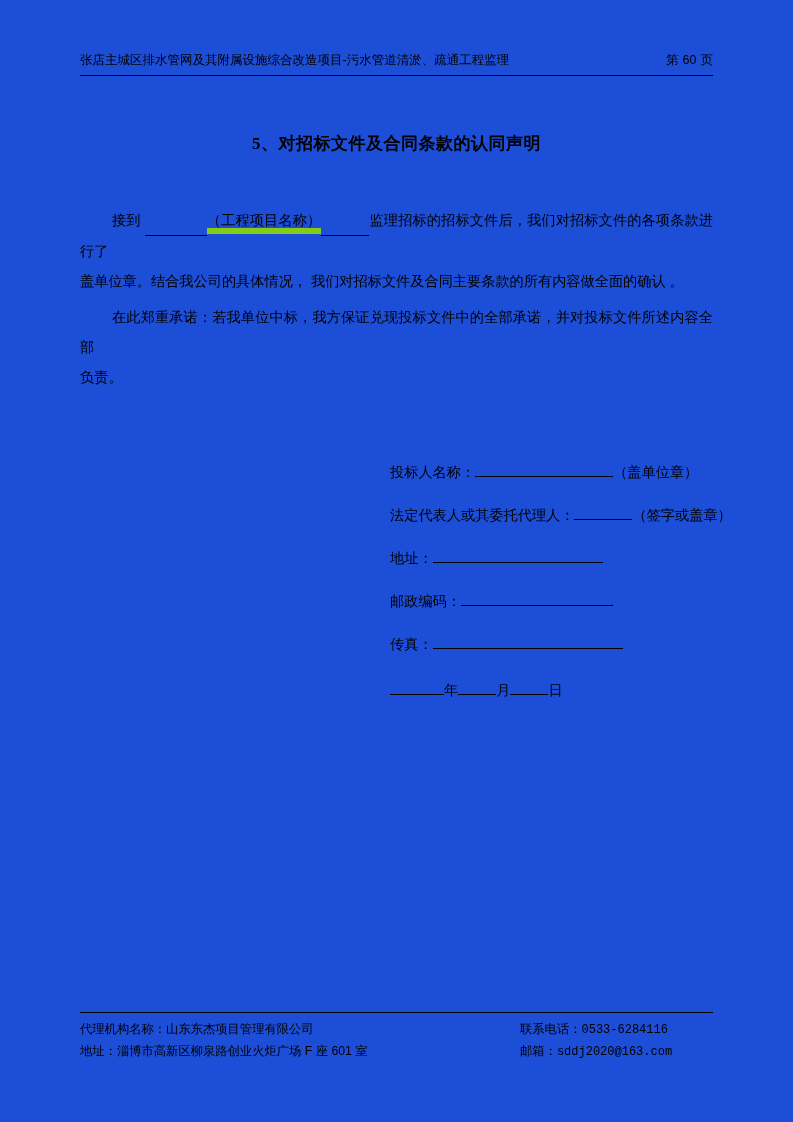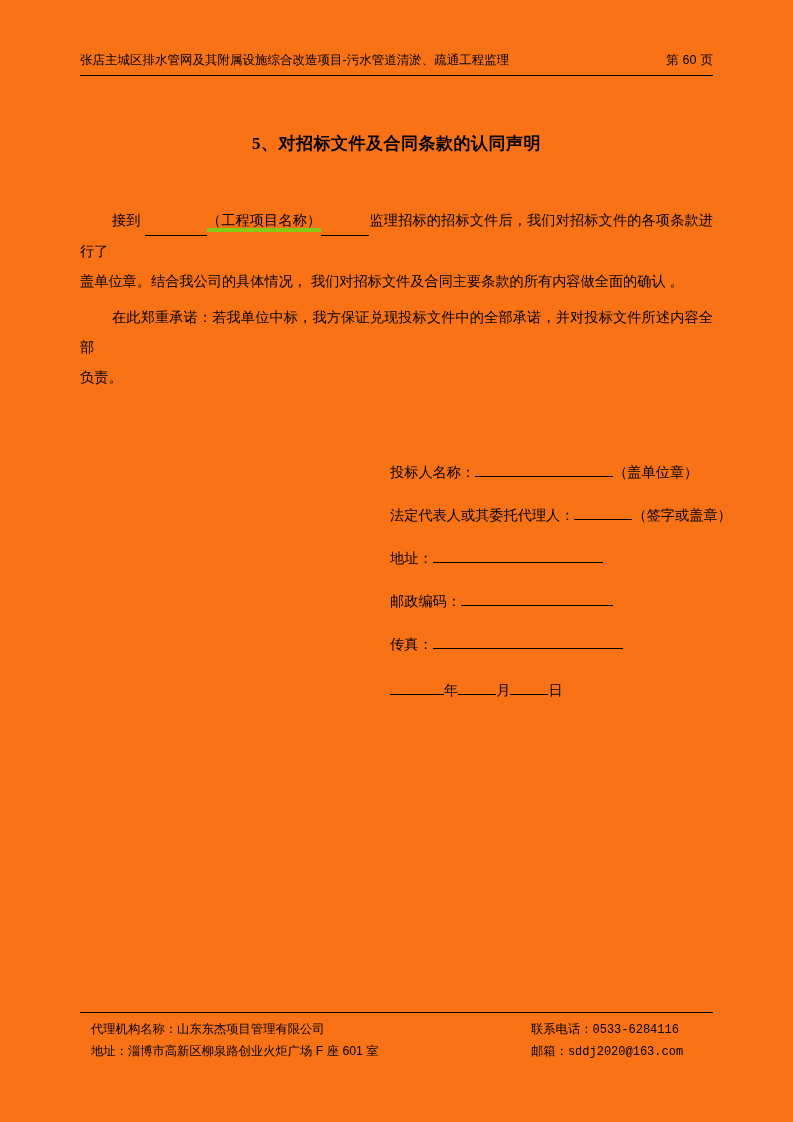--- a/index.html
+++ b/index.html
@@ -4,21 +4,21 @@
 <style>
   html, body {
     margin: 0;
     padding: 0;
     background: #8c8c8c;
   }
   .page {
     position: relative;
     width: 793px;
     height: 1122px;
-    background: #f97316;
+    background: #1d4ed8;
     margin: 0 auto;
     font-family: "Liberation Serif", "DejaVu Serif", serif;
     color: #000000;
     overflow: hidden;
   }
   .sheet {
     position: absolute;
     left: 0; top: 0;
     width: 793px;
     height: 1122px;
@@ -145,21 +145,20 @@
     border-top: 1.2px solid #000;
   }
   .footer {
     position: absolute;
     left: 80px;
     top: 1019px;
     width: 633px;
     font-family: "Liberation Sans", "DejaVu Sans", sans-serif;
     font-size: 12.3px;
     line-height: 21px;
-    margin-left: 11px;
   }
   .footer-row {
     display: flex;
     justify-content: flex-start;
   }
   .footer-col-left { width: 440px; }
   .footer-col-right { width: 193px; font-family: "Liberation Sans","DejaVu Sans",sans-serif; }
   .mono { font-family: "Liberation Mono", "DejaVu Sans Mono", monospace; font-size: 12px; }
 </style>
 </head>
@@ -174,21 +173,21 @@
         <span>第</span><span class="pnum">60</span><span>页</span>
       </div>
     </div>
     <div class="header-rule"></div>
 
     <div class="doc-title">5、对招标文件及合同条款的认同声明</div>
 
     <div class="body">
       <p class="para p1">
         <span>接到</span>
-        <span class="ul-blank u-60">&nbsp;</span><span style="border-bottom:4px solid #84cc16;">（工程项目名称）</span><span class="ul-blank u-46">&nbsp;</span><span>监理招标的招标文件后，我们对招标文件的各项条款进行了</span>
+        <span class="ul-blank u-60">&nbsp;</span><span style="border-bottom:6px solid #84cc16;">（工程项目名称）</span><span class="ul-blank u-46">&nbsp;</span><span>监理招标的招标文件后，我们对招标文件的各项条款进行了</span>
       </p>
       <p class="para" style="margin-top:-8px;">盖单位章。结合我公司的具体情况， 我们对招标文件及合同主要条款的所有内容做全面的确认 。</p>
       <p class="para p1" style="margin-top:-2px;">在此郑重承诺：若我单位中标，我方保证兑现投标文件中的全部承诺，并对投标文件所述内容全部</p>
       <p class="para" style="margin-top:-8px;">负责。</p>
     </div>
 
     <div class="sig">
       <div class="sig-row">
         <span class="sig-label">投标人名称：</span>
         <span class="line l-138"></span>

